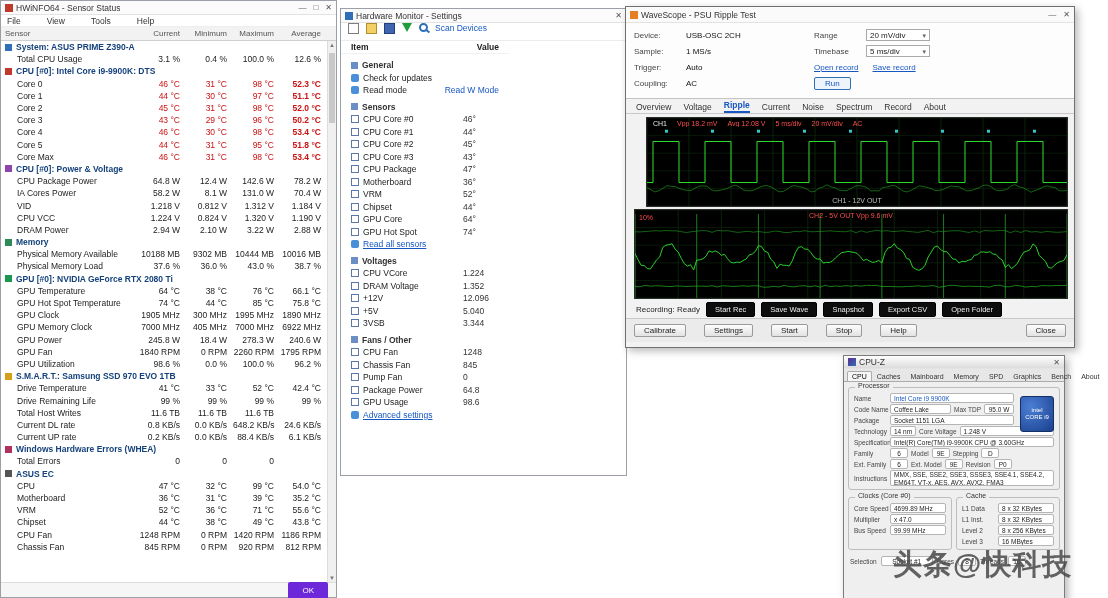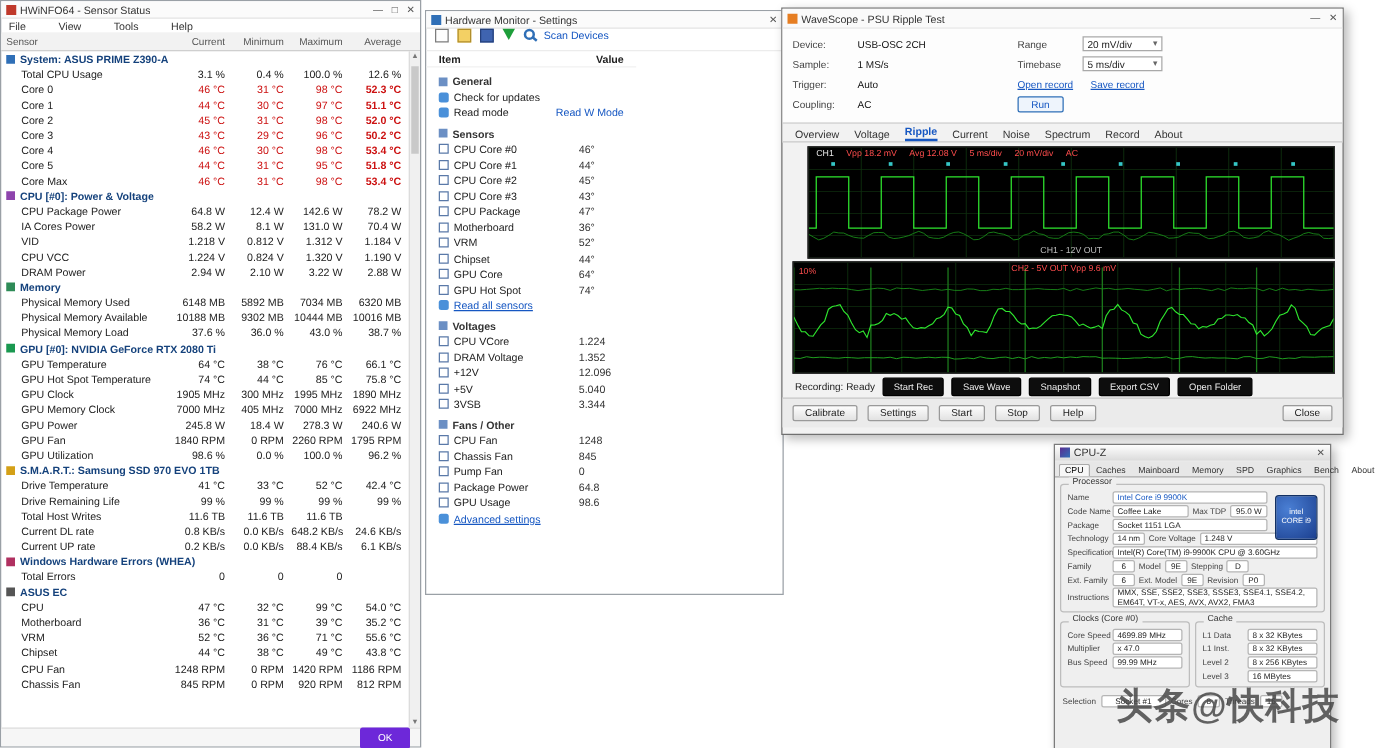--- a/index.html
+++ b/index.html
@@ -145,20 +145,24 @@
         <span class="g-icon" style="background: rgb(47, 111, 183);"></span>
         <span class="g-label">System: ASUS PRIME Z390-A</span>
       </div>
       <div class="s-row item">
         <span class="s-label">Total CPU Usage</span>
         <span class="s-val">3.1 %</span>
         <span class="s-val">0.4 %</span>
         <span class="s-val">100.0 %</span>
         <span class="s-val">12.6 %</span>
       </div>
+      <div class="s-row group">
+        <span class="g-icon" style="background: rgb(192, 57, 43);"></span>
+        <span class="g-label">CPU [#0]: Intel Core i9-9900K: DTS</span>
+      </div>
       <div class="s-row item alarm">
         <span class="s-label">Core 0</span>
         <span class="s-val">46 °C</span>
         <span class="s-val">31 °C</span>
         <span class="s-val">98 °C</span>
         <span class="s-val">52.3 °C</span>
       </div>
       <div class="s-row item alarm">
         <span class="s-label">Core 1</span>
         <span class="s-val">44 °C</span>
@@ -236,27 +240,20 @@
       <div class="s-row item">
         <span class="s-label">DRAM Power</span>
         <span class="s-val">2.94 W</span>
         <span class="s-val">2.10 W</span>
         <span class="s-val">3.22 W</span>
         <span class="s-val">2.88 W</span>
       </div>
       <div class="s-row group">
         <span class="g-icon" style="background: rgb(46, 139, 87);"></span>
         <span class="g-label">Memory</span>
-      </div>
-      <div class="s-row item">
-        <span class="s-label">Physical Memory Used</span>
-        <span class="s-val">6148 MB</span>
-        <span class="s-val">5892 MB</span>
-        <span class="s-val">7034 MB</span>
-        <span class="s-val">6320 MB</span>
       </div>
       <div class="s-row item">
         <span class="s-label">Physical Memory Available</span>
         <span class="s-val">10188 MB</span>
         <span class="s-val">9302 MB</span>
         <span class="s-val">10444 MB</span>
         <span class="s-val">10016 MB</span>
       </div>
       <div class="s-row item">
         <span class="s-label">Physical Memory Load</span>
@@ -726,21 +723,21 @@
     <span>Recording: Ready</span>
     <span id="scope-blackbtns" style="display:flex;gap:6px">
         <span class="blk-btn">Start Rec</span>
         <span class="blk-btn">Save Wave</span>
         <span class="blk-btn">Snapshot</span>
         <span class="blk-btn">Export CSV</span>
         <span class="blk-btn">Open Folder</span>
       </span>
   </div>
   <div id="scope-dlgbar">
-    <span id="scope-dlgbtns" style="display:flex;gap:8px">
+    <span id="scope-dlgbtns" style="display:flex;gap:18px">
         <span class="dlg-btn">Calibrate</span>
         <span class="dlg-btn">Settings</span>
         <span class="dlg-btn">Start</span>
         <span class="dlg-btn">Stop</span>
         <span class="dlg-btn">Help</span>
       </span>
     <span class="dlg-btn close">Close</span>
   </div>
 </div>
 

